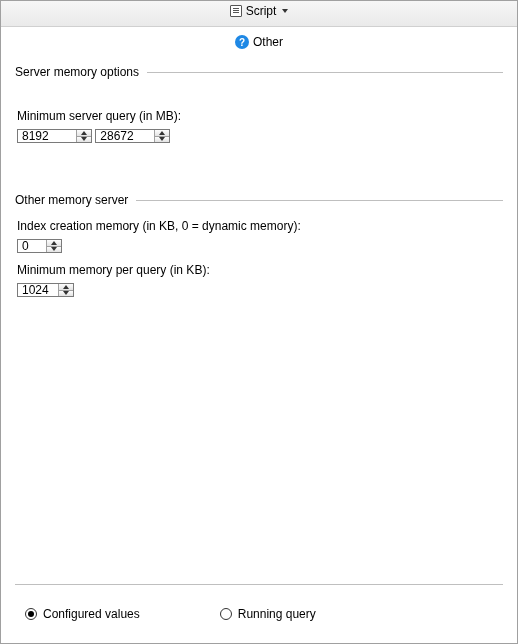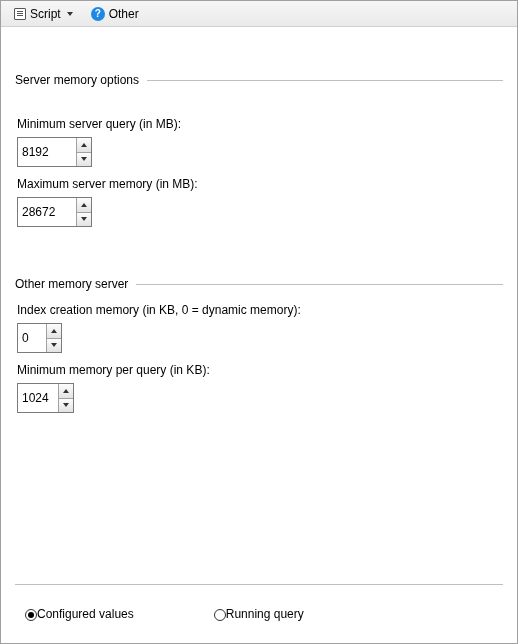--- a/index.html
+++ b/index.html
@@ -15,33 +15,33 @@
     overflow: hidden;
     border: 1px solid #a0a0a0;
   }
   .toolbar {
     height: 26px;
     background: linear-gradient(#f6f6f6, #eaeaea);
     border-bottom: 1px solid #d0d0d0;
     display: flex;
     align-items: center;
     padding: 0 6px;
-    gap: 4px;
+    gap: 11px;
+    flex-direction: column;
   }
   .tb-btn {
     display: flex;
     align-items: center;
     gap: 4px;
     padding: 2px 6px;
     cursor: pointer;
     border: 1px solid transparent;
   }
   .content {
-    padding: 4px 14px 0 14px;
-    margin-top: 14px;
+    padding: 10px 14px 0 14px;
   }
   .group-header {
     display: flex;
     align-items: center;
     margin: 20px 0 30px 0;
     gap: 8px;
   }
   .group-header.first { margin-top: 28px; }
   .group-title {
     white-space: nowrap;
@@ -52,21 +52,21 @@
     height: 1px;
     background: #bfbfbf;
   }
   .field-label {
     display: block;
     margin: 6px 0 6px 0;
   }
   .spin {
     display: inline-flex;
     border: 1px solid #7a7a7a;
-    height: 30px;
+    height: 14px;
     background: #fff;
     align-items: stretch;
   }
   .spin input {
     border: none;
     outline: none;
     width: 58px;
     padding: 0 4px;
     font-family: inherit;
     font-size: 12px;
@@ -103,21 +103,21 @@
     right: 0;
     padding: 0 0 22px 0;
   }
   .radios {
     display:flex;
     gap: 80px;
     padding: 22px 14px 0 24px;
     align-items:center;
   }
   .radio {
-    display:flex; align-items:flex-end; cursor:pointer;
+    display:flex; align-items:center; gap:6px; cursor:pointer;
   }
   .radio-circle {
     width:12px;height:12px;border:1px solid #333;border-radius:50%;
     display:flex;align-items:center;justify-content:center;background:#fff;
   }
   .radio-dot{width:6px;height:6px;border-radius:50%;background:#000;}
   .script-icon{
     width:12px;height:12px;border:1px solid #555;border-radius:1px;
     display:flex;align-items:center;justify-content:center;background:#fff;
     position:relative;
@@ -161,21 +161,20 @@
       <div class="spin-btns">
         <div class="spin-btn">
               <span class="arrow-up"></span>
             </div>
         <div class="spin-btn">
               <span class="arrow-down"></span>
             </div>
       </div>
     </div>
 
-    <span class="field-label" style="margin-top:10px">Maximum server memory (in MB):</span>
     <div class="spin">
       <input type="text" value="28672" style="">
       <div class="spin-btns">
         <div class="spin-btn">
               <span class="arrow-up"></span>
             </div>
         <div class="spin-btn">
               <span class="arrow-down"></span>
             </div>
       </div>

